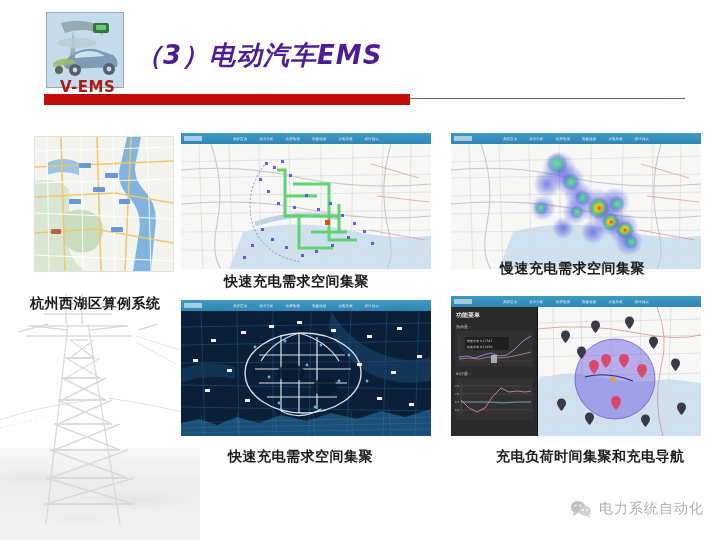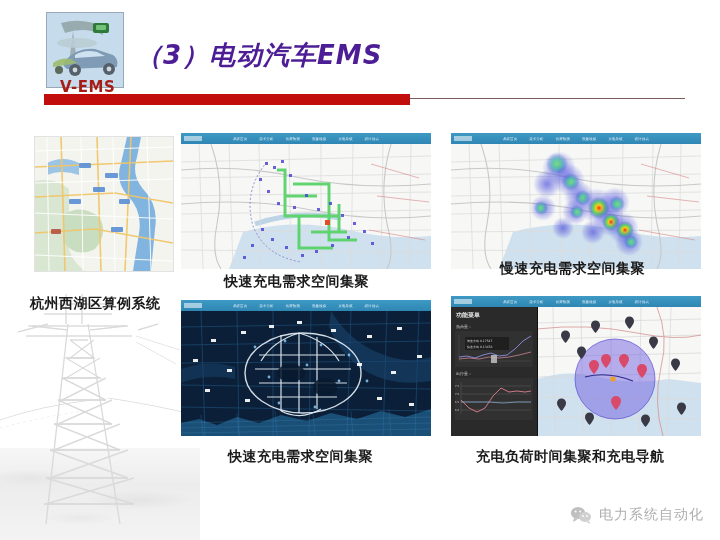--- a/index.html
+++ b/index.html
@@ -99,21 +99,21 @@
   .panel-dark .chartbox{position:absolute;background:#2f2f2f;}
 
   
   .caption{
     position:absolute;font-size:14px;font-weight:bold;color:#1a1a1a;
     white-space:nowrap;letter-spacing:.5px;
   }
 
   
   .watermark{
-    position:absolute;right:16px;bottom:16px;
+    position:absolute;right:16px;bottom:22px;
     display:flex;align-items:flex-end;gap:7px;opacity:.62;
   }
   .watermark .wm-text{font-size:14px;color:#7c7c7c;letter-spacing:1px;white-space:nowrap;}
   .watermark .wm-icon svg{display:block;}
 </style>
 </head>
 <body>
 
 <div class="slide">
 
@@ -584,21 +584,21 @@
           <g fill="#c8c8c8" font-size="2.6">
             <text x="0" y="9">7.5</text>
               <text x="0" y="17">7.0</text>
             <text x="0" y="25">6.5</text>
               <text x="0" y="33">6.0</text>
           </g>
         </svg>
       </div>
     </div>
   </div>
-  <div class="caption" style="left:476px;top:448px;">充电负荷时间集聚和充电导航</div>
+  <div class="caption" style="left:496px;top:448px;">充电负荷时间集聚和充电导航</div>
 
   <div class="watermark">
     <span class="wm-icon">
       <svg width="22" height="18" viewBox="0 0 22 18">
         <ellipse cx="8" cy="7" rx="7.2" ry="6" fill="#9a9a9a"></ellipse>
         <path d="M4 12 L3 16 L7.5 13.4 Z" fill="#9a9a9a"></path>
         <circle cx="5.6" cy="5.6" r="1" fill="#fff"></circle>
         <circle cx="10.2" cy="5.6" r="1" fill="#fff"></circle>
         <ellipse cx="15" cy="11" rx="6" ry="5" fill="#b4b4b4"></ellipse>
         <path d="M19 15 L20.4 18 L16.4 16 Z" fill="#b4b4b4"></path>

